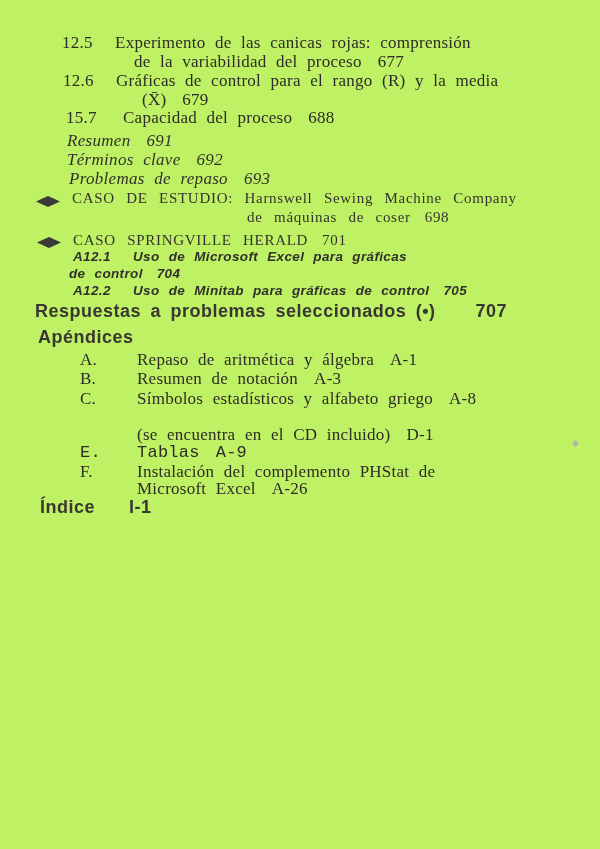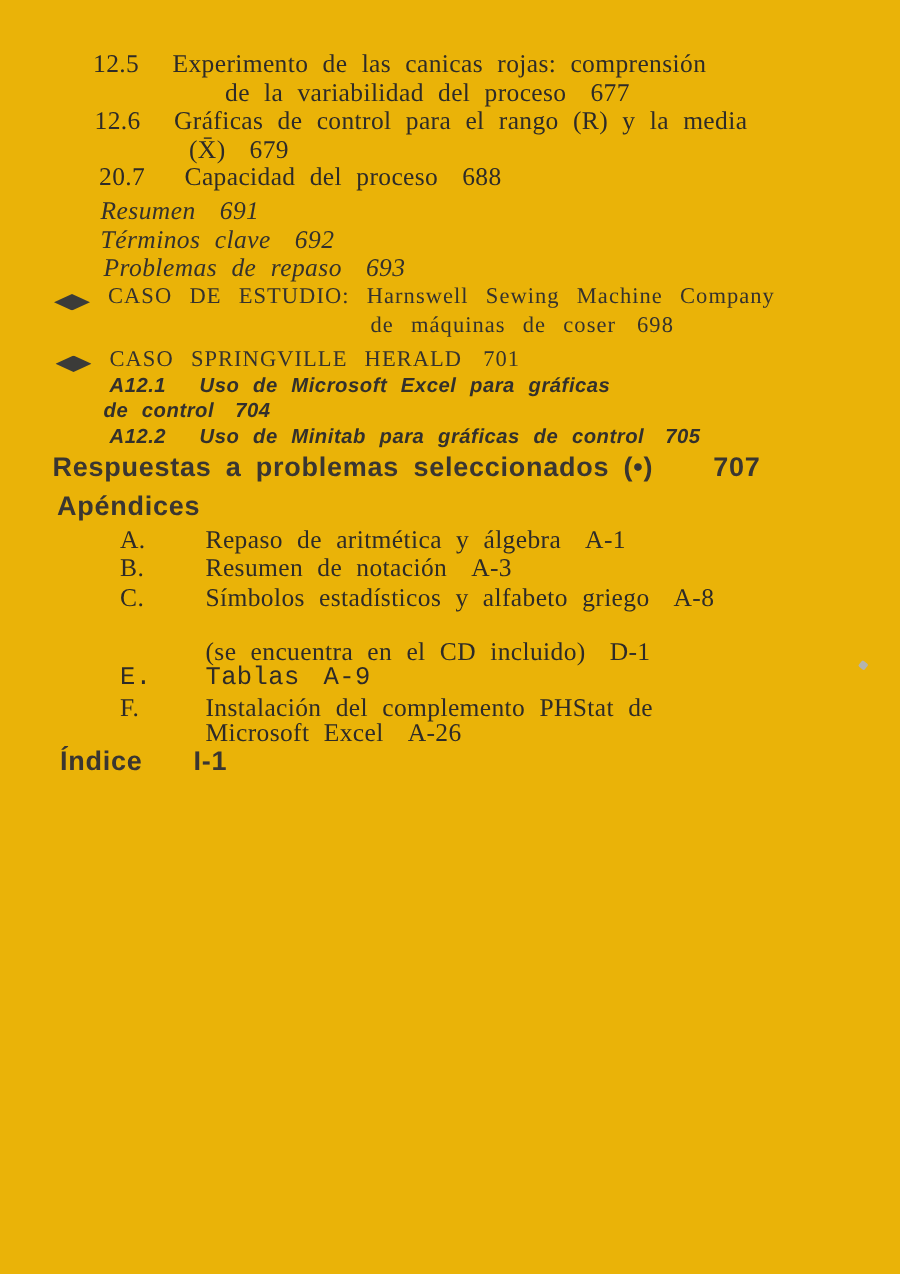--- a/index.html
+++ b/index.html
@@ -3,21 +3,21 @@
 <meta charset="utf-8">
 <style>
   html, body {
     margin: 0;
     padding: 0;
   }
   .page {
     position: relative;
     width: 600px;
     height: 849px;
-    background: #eab308;
+    background: #bef264;
     overflow: hidden;
     font-family: "Liberation Serif", serif;
   }
   .line {
     position: absolute;
     white-space: nowrap;
     line-height: 1.08;
   }
   
   .serif {
@@ -109,33 +109,33 @@
   }
 </style>
 </head>
 <body>
 
 <div class="page">
 
   <div class="line serif" style="left:62px; top:34px;">
     <span class="numcol">12.5</span><span>Experimento de las canicas rojas: comprensión</span>
   </div>
-  <div class="line serif" style="left:134px; top:53px;margin-left:16px;">
+  <div class="line serif" style="left:134px; top:53px;">
     <span>de la variabilidad del proceso</span><span class="pg">677</span>
   </div>
 
   <div class="line serif" style="left:63px; top:72px;">
     <span class="numcol">12.6</span><span>Gráficas de control para el rango (R) y la media</span>
   </div>
-  <div class="line serif" style="left:126px; top:91px;">
+  <div class="line serif" style="left:142px; top:91px;">
     <span>(X̄)</span><span class="pg">679</span>
   </div>
 
   <div class="line serif" style="left:66px; top:109px;">
-    <span class="numcol-wide">20.7</span><span>Capacidad del proceso</span><span class="pg">688</span>
+    <span class="numcol-wide">15.7</span><span>Capacidad del proceso</span><span class="pg">688</span>
   </div>
 
   <div class="line serif-ital" style="left:67px; top:132px;">
     <span>Resumen</span><span class="pg">691</span>
   </div>
   <div class="line serif-ital" style="left:67px; top:151px;">
     <span>Términos clave</span><span class="pg">692</span>
   </div>
   <div class="line serif-ital" style="left:69px; top:170px;">
     <span>Problemas de repaso</span><span class="pg">693</span>

